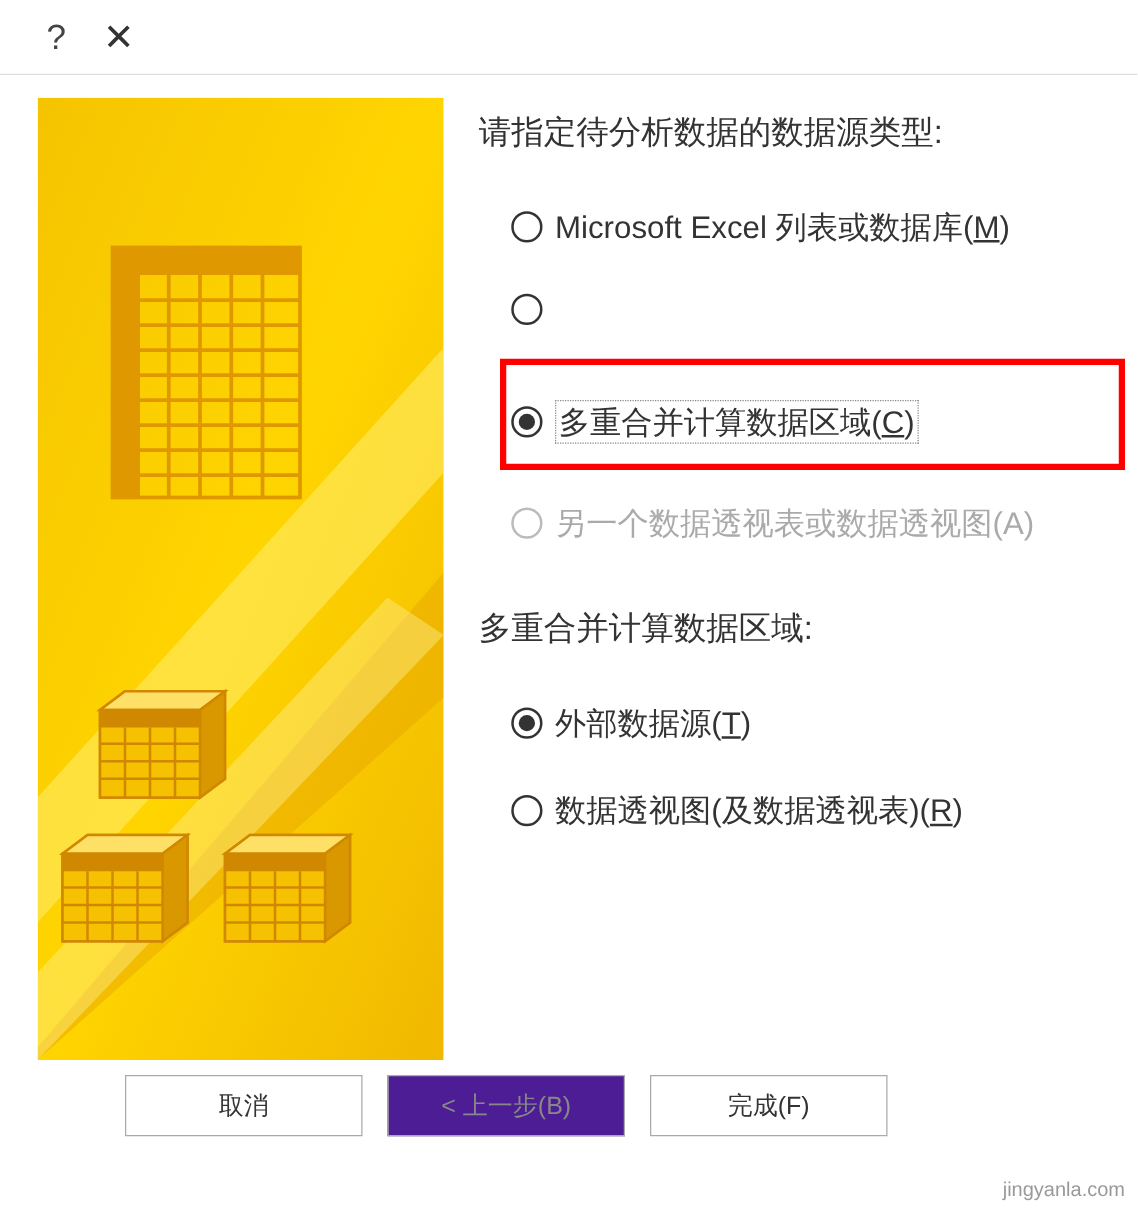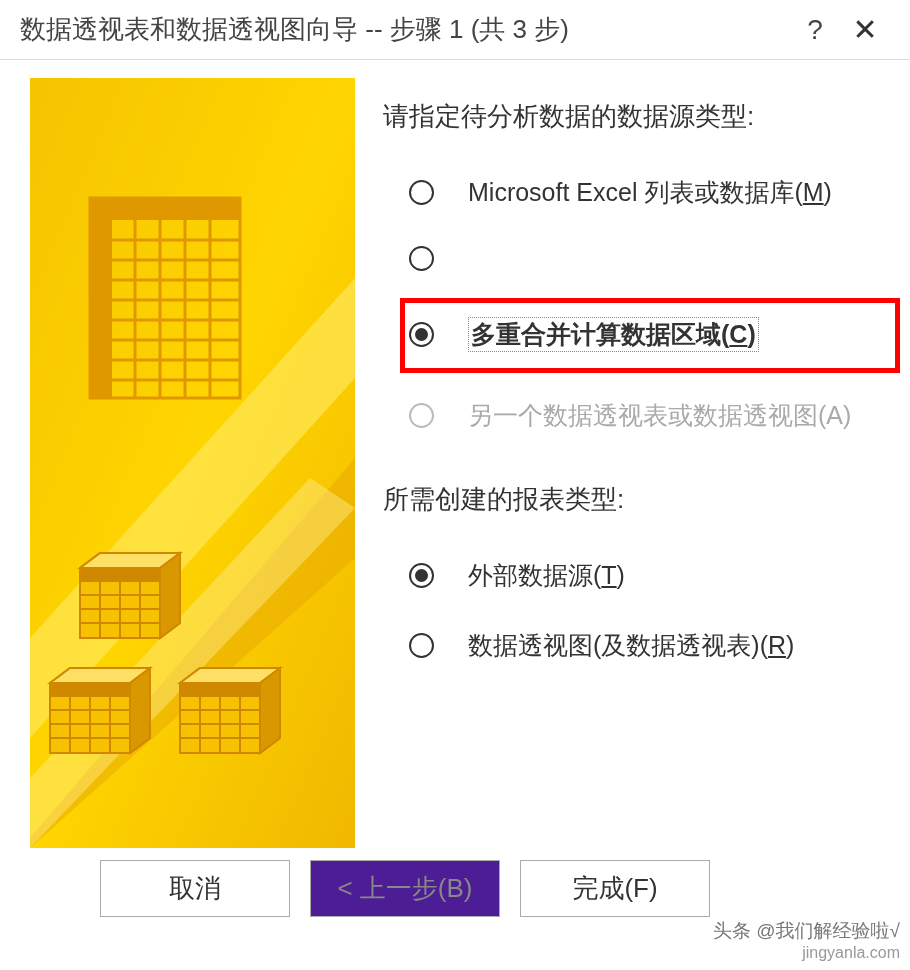--- a/index.html
+++ b/index.html
@@ -55,46 +55,44 @@
       flex-shrink: 0;
     }
     .right-pane {
       flex: 1;
       padding: 0 10px 0 28px;
     }
     .section-label {
       font-size: 26px;
       color: #333;
       margin-bottom: 36px;
-      margin-top: 21px;
+      margin-top: 10px;
     }
     .section-label2 {
       font-size: 26px;
       color: #333;
       margin-top: 44px;
       margin-bottom: 36px;
     }
     .radio-group {
       padding-left: 22px;
     }
     .radio-row {
       display: flex;
       align-items: center;
       margin-bottom: 25px;
       padding: 6px 4px;
       position: relative;
-      gap: 24px;
     }
     .radio-row.highlighted {
       border: 5px solid #ff0000;
-      padding: 14px 4px 16px 4px;
+      padding: 28px 4px 16px 4px;
       margin-left: -5px;
       margin-bottom: 20px;
       margin-top: -4px;
-      font-weight: bold;
     }
     .radio-row.highlighted .radio-label {
       border: 1px dotted #888;
       padding: 0 2px;
     }
     .radio-circle {
       width: 25px;
       height: 25px;
       border: 2px solid #333;
       border-radius: 50%;
@@ -127,21 +125,21 @@
     }
     .button-bar {
       display: flex;
       gap: 20px;
       padding: 0 30px 20px 100px;
       align-items: center;
     }
     .wizard-button {
       border: 1px solid #aaa;
       background: #fff;
-      font-size: 26px;
+      font-size: 20px;
       color: #333;
       padding: 10px 0;
       width: 190px;
       text-align: center;
       cursor: pointer;
       font-family: inherit;
     }
     .wizard-button.pressed {
       background: #4c1d95;
       color: #888;
@@ -161,21 +159,20 @@
     }
     .watermark .line2 {
       font-size: 16px;
       color: #999;
     }
   </style>
 </head>
 <body>
 
 <div class="titlebar">
-  <span class="titlebar-text">数据透视表和数据透视图向导 -- 步骤 1 (共 3 步)</span>
   <span class="titlebar-help">?</span>
   <span class="titlebar-close">✕</span>
 </div>
 
 <div class="content">
   <div class="wizard-graphic">
     <svg width="325" height="770" viewBox="0 0 325 770">
       <defs>
         <linearGradient id="bg" x1="0%" y1="0%" x2="100%" y2="100%">
           <stop offset="0%" stop-color="#F5C400"></stop>
@@ -269,21 +266,21 @@
         <span class="radio-label"><span>多重合并计算数据区域(</span><u>C</u><span>)</span></span>
       </div>
 
       <div class="radio-row">
         <span class="radio-circle disabled"></span>
         <span class="radio-label disabled">另一个数据透视表或数据透视图(A)</span>
       </div>
 
     </div>
 
-    <div class="section-label2">所需创建的报表类型:</div>
+    <div class="section-label2">多重合并计算数据区域:</div>
     <div class="radio-group">
 
       <div class="radio-row">
         <span class="radio-circle selected"></span>
         <span class="radio-label"><span>外部数据源(</span><u>T</u><span>)</span></span>
       </div>
 
       <div class="radio-row">
         <span class="radio-circle"></span>
         <span class="radio-label"><span>数据透视图(及数据透视表)(</span><u>R</u><span>)</span></span>
@@ -293,15 +290,14 @@
   </div>
 </div>
 
 <div class="button-bar">
   <button class="wizard-button">取消</button>
   <button class="wizard-button pressed">&lt; 上一步(B)</button>
   <button class="wizard-button">完成(F)</button>
 </div>
 
 <div class="watermark">
-  <div class="line1">头条 @我们解经验啦√</div>
   <div class="line2">jingyanla.com</div>
 </div>
 
 </body></html>

